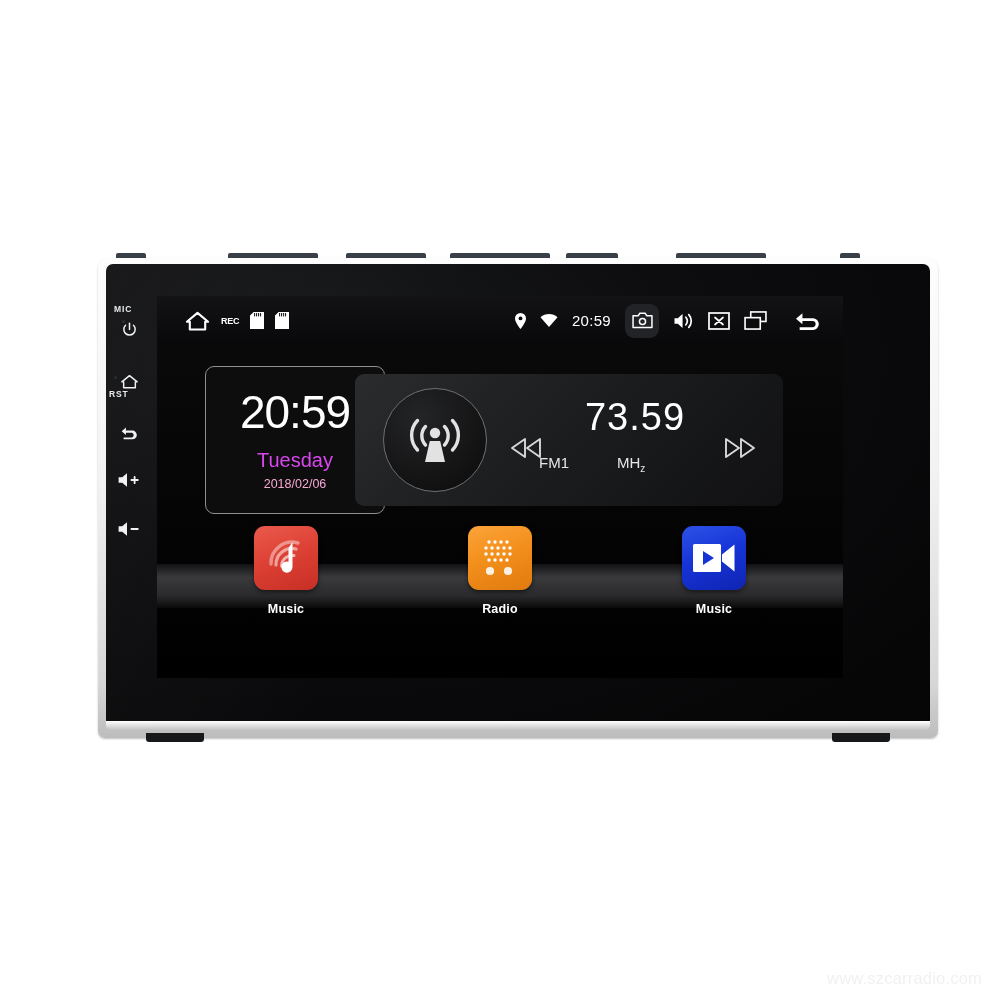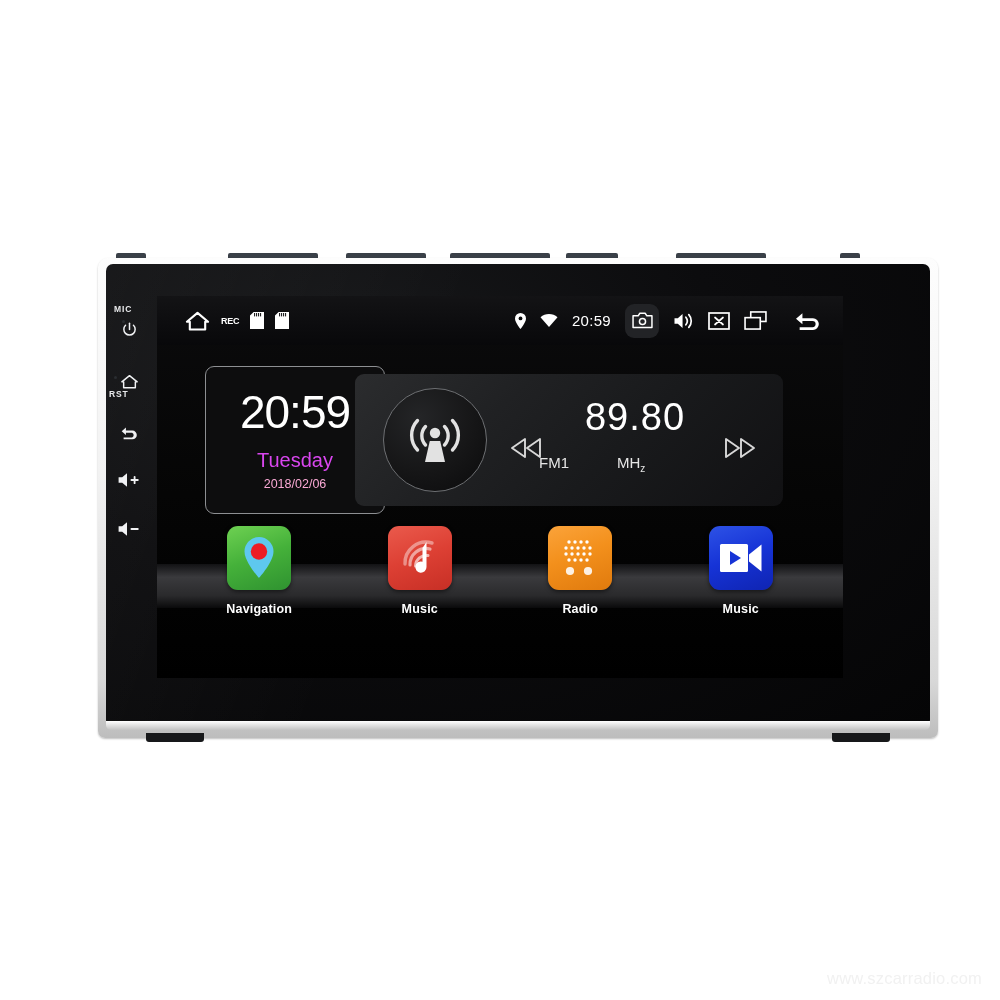--- a/index.html
+++ b/index.html
@@ -299,21 +299,21 @@
           <circle cx="33" cy="26" r="5.2" fill="#e2e2e2"></circle>
           <path d="M27.8 34 L38.2 34 L43 55 L23 55 Z" fill="#e2e2e2"></path>
           <path d="M23.5 19.5 A13.5 13.5 0 0 0 23.5 38" stroke="#e2e2e2" stroke-width="3.4" fill="none" stroke-linecap="round"></path>
           <path d="M42.5 19.5 A13.5 13.5 0 0 1 42.5 38" stroke="#e2e2e2" stroke-width="3.4" fill="none" stroke-linecap="round"></path>
           <path d="M15.5 13.5 A21.5 21.5 0 0 0 15.5 43" stroke="#e2e2e2" stroke-width="3.4" fill="none" stroke-linecap="round"></path>
           <path d="M50.5 13.5 A21.5 21.5 0 0 1 50.5 43" stroke="#e2e2e2" stroke-width="3.4" fill="none" stroke-linecap="round"></path>
         </svg>
       </div>
 
       <div class="radio-right">
-        <div id="freq">89.80</div>
+        <div id="freq">73.59</div>
 
         <div id="btn-prev">
           <svg width="34" height="24" viewBox="0 0 34 24">
             <path d="M16 3 L16 21 L3 12 Z" fill="none" stroke="#d8d8d8" stroke-width="1.9" stroke-linejoin="round"></path>
             <path d="M31 3 L31 21 L18 12 Z" fill="none" stroke="#d8d8d8" stroke-width="1.9" stroke-linejoin="round"></path>
           </svg>
         </div>
 
         <div id="btn-next">
           <svg width="34" height="24" viewBox="0 0 34 24">
@@ -324,29 +324,20 @@
 
         <div id="band">FM1</div>
         <div id="unit"><span>MH</span><sub>z</sub></div>
       </div>
     </div>
 
     <div class="shelf"></div>
 
     <div id="dock">
 
-      <div class="app">
-        <div class="app-ico" style="background:linear-gradient(160deg,#6ed152 0%,#45b13a 48%,#2f9230 100%);">
-          <svg width="40" height="48" viewBox="0 0 40 48">
-            <path d="M20 3 A14.5 14.5 0 0 1 34.5 17.5 C34.5 28 20 44 20 44 C20 44 5.5 28 5.5 17.5 A14.5 14.5 0 0 1 20 3 Z" fill="#5ec8ef"></path>
-            <circle cx="20" cy="17.5" r="8.2" fill="#ec1c24"></circle>
-          </svg>
-        </div>
-        <div class="app-lbl">Navigation</div>
-      </div>
 
       <div class="app">
         <div class="app-ico" style="background:linear-gradient(160deg,#ea5a4c 0%,#dd4034 48%,#c72f25 100%);">
           <svg width="48" height="48" viewBox="0 0 48 48">
             <path d="M9 30 A21 21 0 0 1 36 9" stroke="#ffffff" stroke-opacity=".42" stroke-width="3.4" fill="none" stroke-linecap="round"></path>
             <path d="M14 31 A16 16 0 0 1 34 15" stroke="#ffffff" stroke-opacity=".52" stroke-width="3.2" fill="none" stroke-linecap="round"></path>
             <path d="M19.5 32 A11 11 0 0 1 32 21.5" stroke="#ffffff" stroke-opacity=".62" stroke-width="3" fill="none" stroke-linecap="round"></path>
             <path d="M30.5 8 L30.5 33 A5.6 5.6 0 1 1 26.5 27.7 L26.5 14 Z" fill="#ffffff"></path>
           </svg>
         </div>

